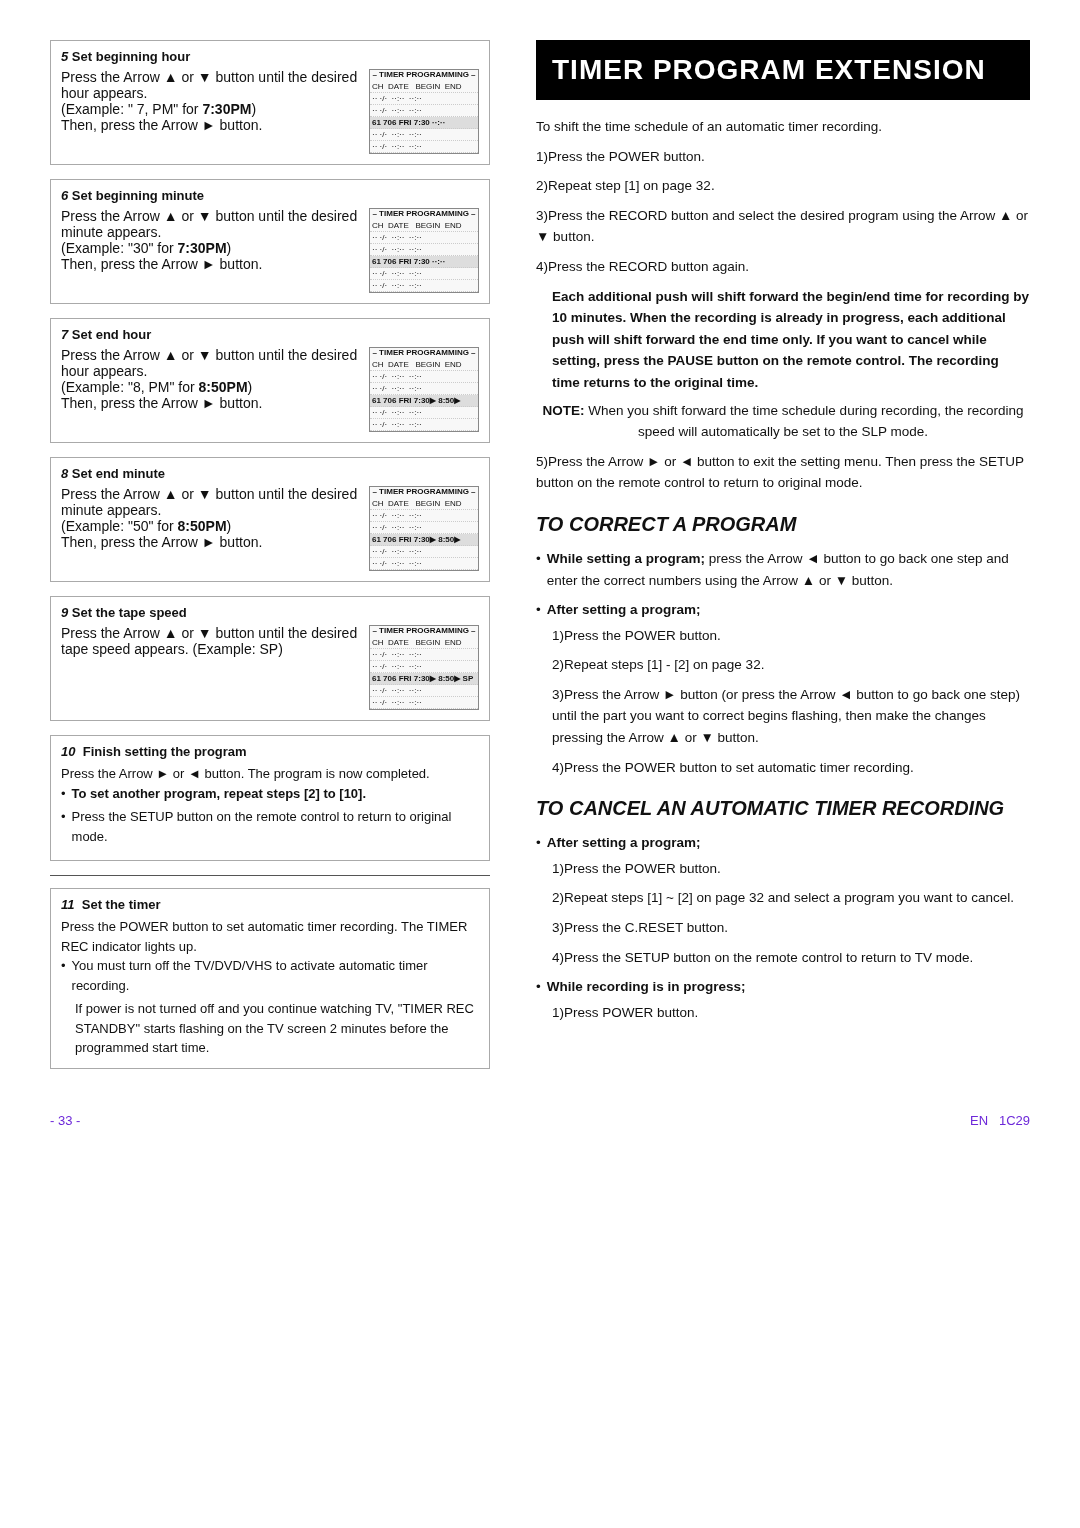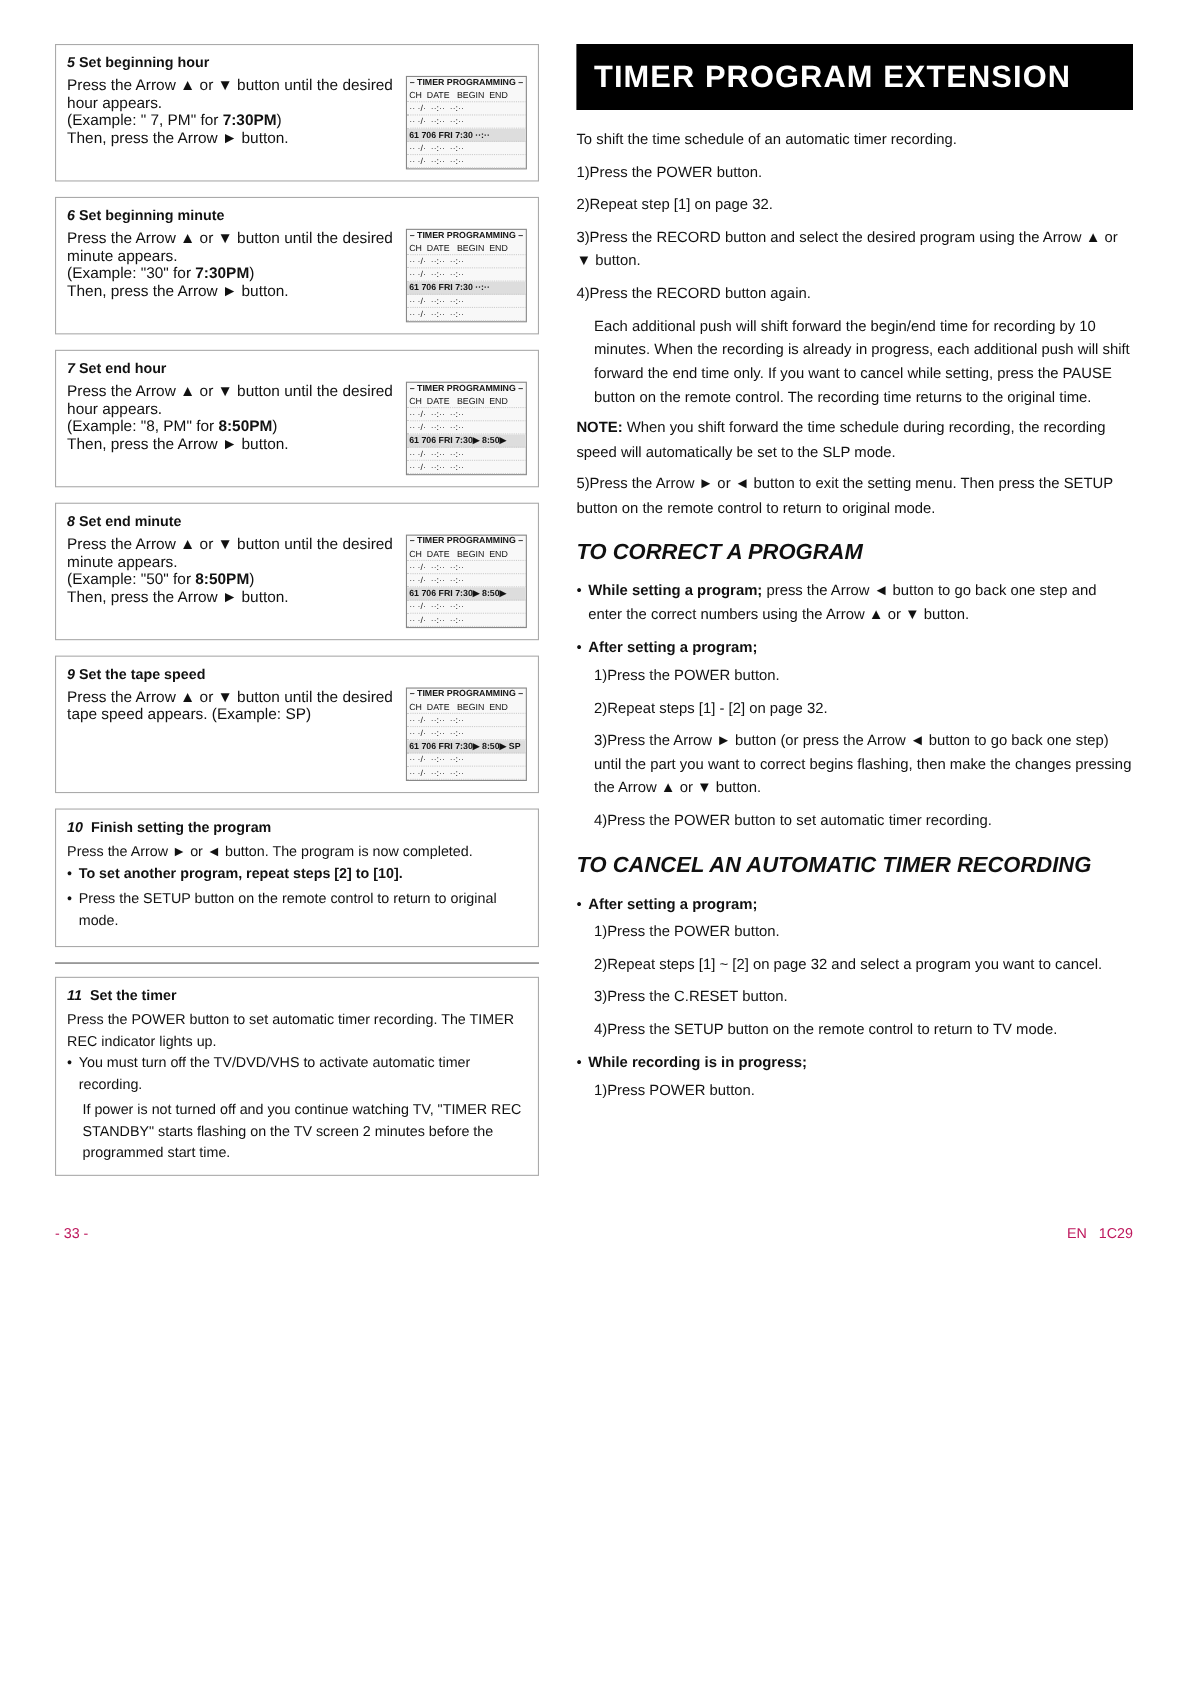--- a/index.html
+++ b/index.html
@@ -7,21 +7,21 @@
       width: 1080px;
       min-height: 1528px;
       background: #ffffff;
       font-family: Arial, Helvetica, sans-serif;
       font-size: 14px;
       color: #111;
       padding: 40px 50px 40px 50px;
     }
     .page-layout {
       display: flex;
-      gap: 34px;
+      gap: 46px;
       width: 100%;
     }
     .left-col {
       width: 440px;
       flex-shrink: 0;
     }
     .right-col {
       flex: 1;
     }
 
@@ -93,23 +93,25 @@
     .right-body {
       font-size: 13.5px;
       line-height: 1.6;
     }
     .right-body p {
       margin-bottom: 8px;
     }
     .right-body .indented {
       margin-left: 16px;
       margin-bottom: 6px;
+      font-weight: bold;
     }
     .right-body .note-block {
       margin-bottom: 8px;
+      text-align: center;
     }
     .section-title-italic {
       font-style: italic;
       font-weight: bold;
       font-size: 20px;
       margin: 14px 0 8px 0;
     }
     .bullet-item {
       display: flex;
       margin-bottom: 4px;
@@ -124,21 +126,21 @@
     hr.divider {
       border: none;
       border-top: 1px solid #555;
       margin: 10px 0 12px 0;
     }
     .page-footer {
       display: flex;
       justify-content: space-between;
       margin-top: 30px;
       font-size: 13px;
-      color: #be185d;
+      color: #6d28d9;
     }
   </style>
 </head>
 <body>
 
 <div class="page-layout">
 
   <div class="left-col">
 
     <div class="section-block">

